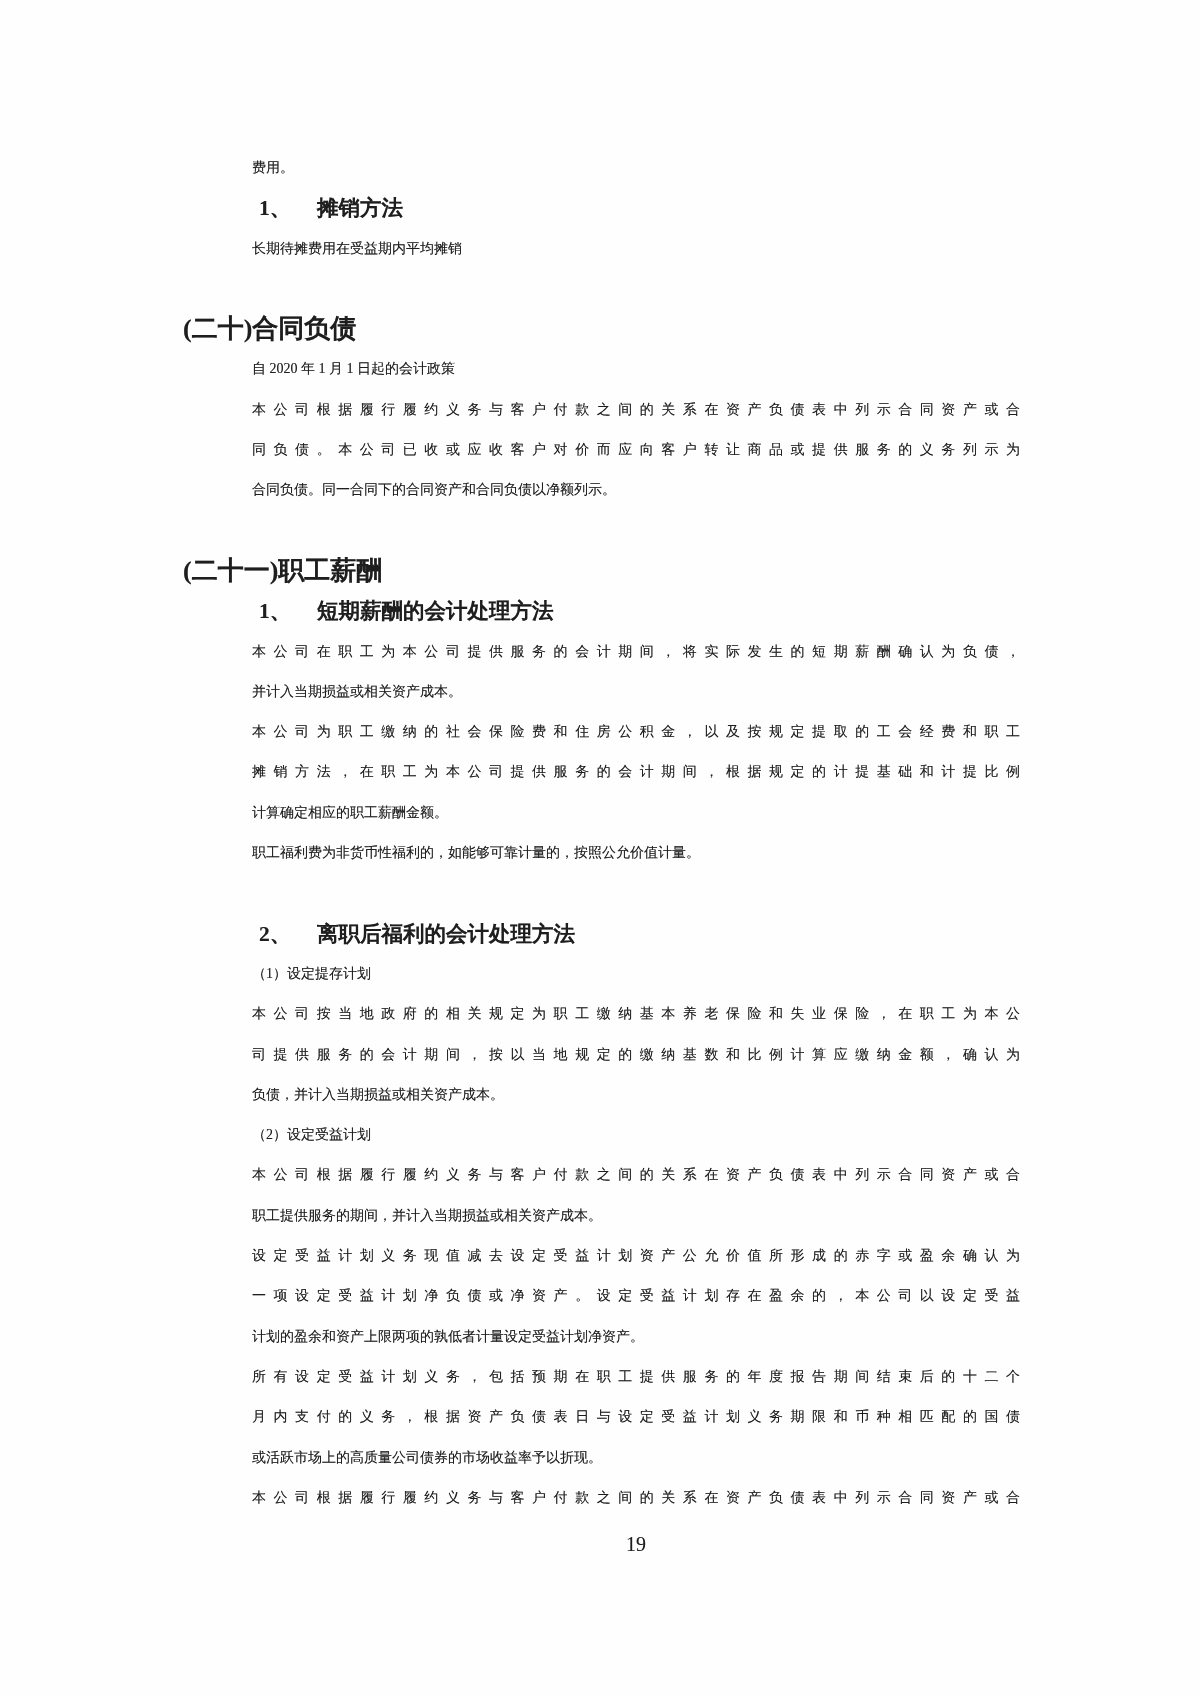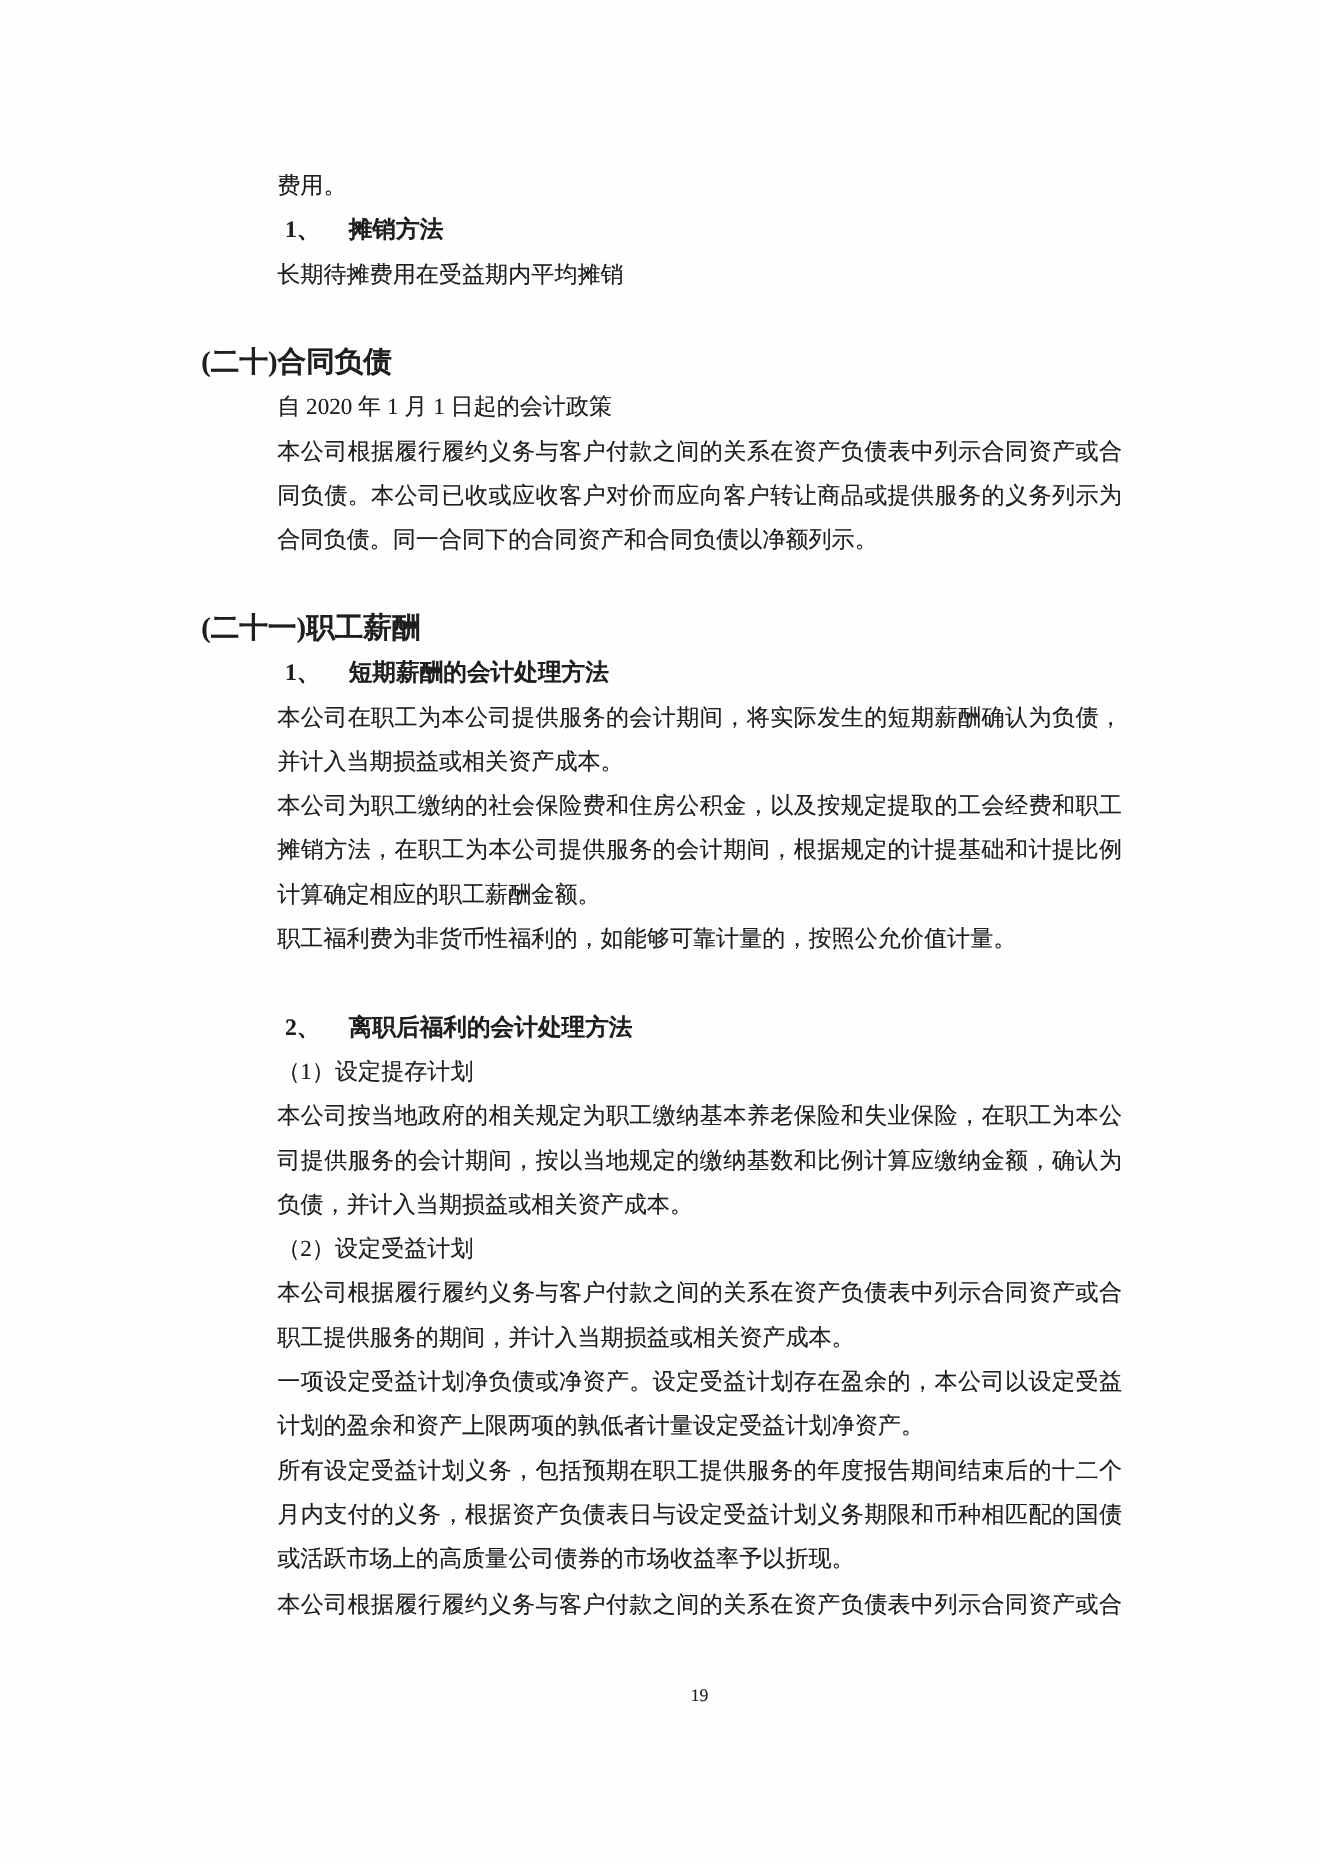--- a/index.html
+++ b/index.html
@@ -16,21 +16,21 @@
   .content {
     position: absolute;
     left: 183px;
     top: 148px;
     width: 837px;
   }
   .line {
     position: relative;
     height: 40.3px;
     line-height: 40.3px;
-    font-size: 21px;
+    font-size: 14px;
     text-shadow: 0 0 0.6px rgba(30,30,30,0.45);
   }
   .line.body {
     margin-left: 69px;
     width: 768px;
   }
   .line.justify {
     text-align: justify;
     text-align-last: justify;
     font-family: Liberation Serif, serif;
@@ -52,21 +52,21 @@
     display: inline-block;
     min-width: 58px;
   }
   .line.spacer { height: 40.3px; }
   .page-number {
     position: absolute;
     top: 1533px;
     left: 252px;
     width: 768px;
     text-align: center;
-    font-size: 16px;
+    font-size: 20px;
     text-shadow: 0 0 0.6px rgba(30,30,30,0.45);
   }
 </style>
 </head>
 <body>
 
 <div class="page">
   <div class="content" id="content">
       <div class="line body">费用。</div>
       <div class="line sub"><span class="num">1、</span><span>摊销方法</span></div>
@@ -88,20 +88,21 @@
       <div class="line body">职工福利费为非货币性福利的，如能够可靠计量的，按照公允价值计量。</div>
       <div class="line spacer"></div>
       <div class="line sub"><span class="num">2、</span><span>离职后福利的会计处理方法</span></div>
       <div class="line body">（1）设定提存计划</div>
       <div class="line body justify">本公司按当地政府的相关规定为职工缴纳基本养老保险和失业保险，在职工为本公</div>
       <div class="line body justify">司提供服务的会计期间，按以当地规定的缴纳基数和比例计算应缴纳金额，确认为</div>
       <div class="line body">负债，并计入当期损益或相关资产成本。</div>
       <div class="line body">（2）设定受益计划</div>
       <div class="line body justify">本公司根据履行履约义务与客户付款之间的关系在资产负债表中列示合同资产或合</div>
       <div class="line body">职工提供服务的期间，并计入当期损益或相关资产成本。</div>
+      <div class="line body justify">设定受益计划义务现值减去设定受益计划资产公允价值所形成的赤字或盈余确认为</div>
       <div class="line body justify">一项设定受益计划净负债或净资产。设定受益计划存在盈余的，本公司以设定受益</div>
       <div class="line body">计划的盈余和资产上限两项的孰低者计量设定受益计划净资产。</div>
       <div class="line body justify">所有设定受益计划义务，包括预期在职工提供服务的年度报告期间结束后的十二个</div>
       <div class="line body justify">月内支付的义务，根据资产负债表日与设定受益计划义务期限和币种相匹配的国债</div>
       <div class="line body">或活跃市场上的高质量公司债券的市场收益率予以折现。</div>
       <div class="line body justify">本公司根据履行履约义务与客户付款之间的关系在资产负债表中列示合同资产或合</div>
     </div>
   <div class="page-number">19</div>
 </div>
 

